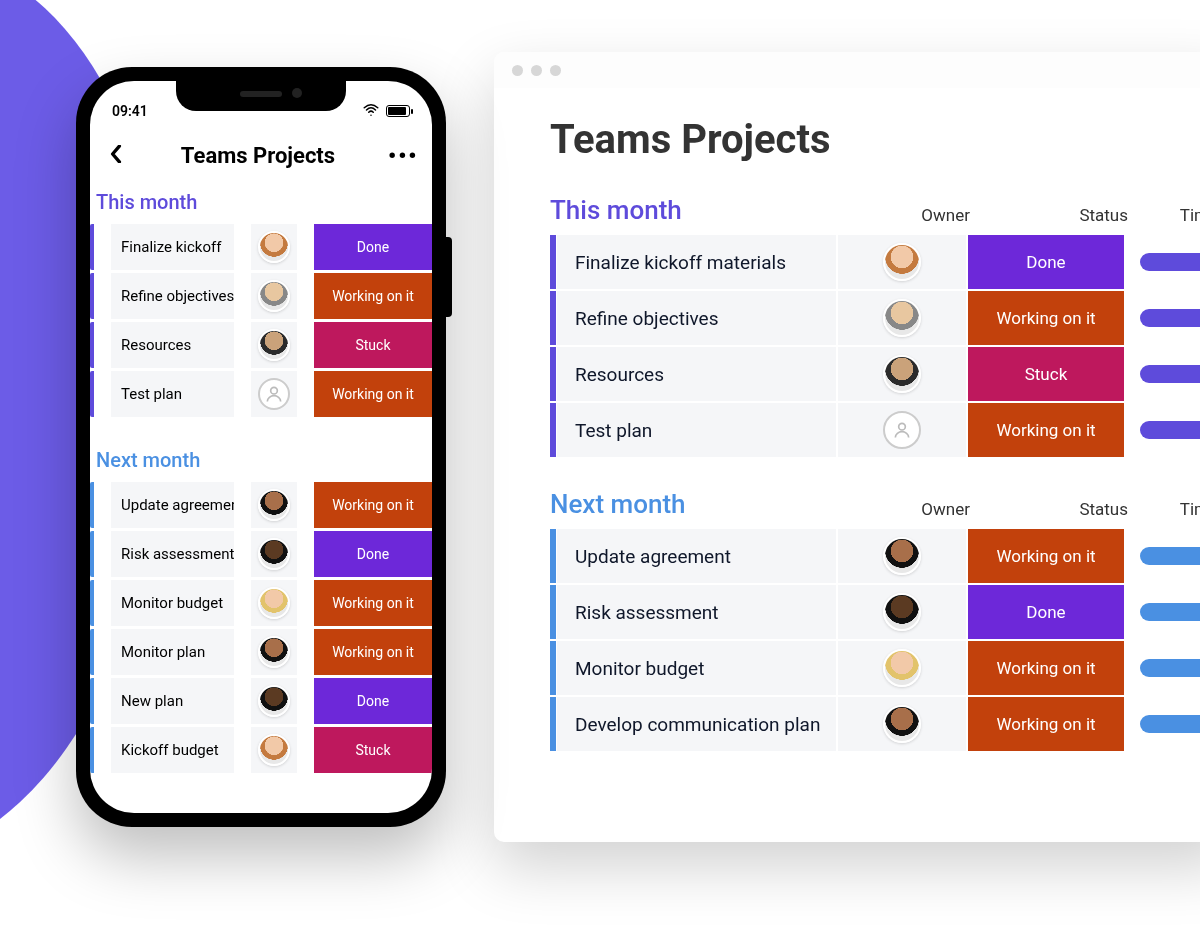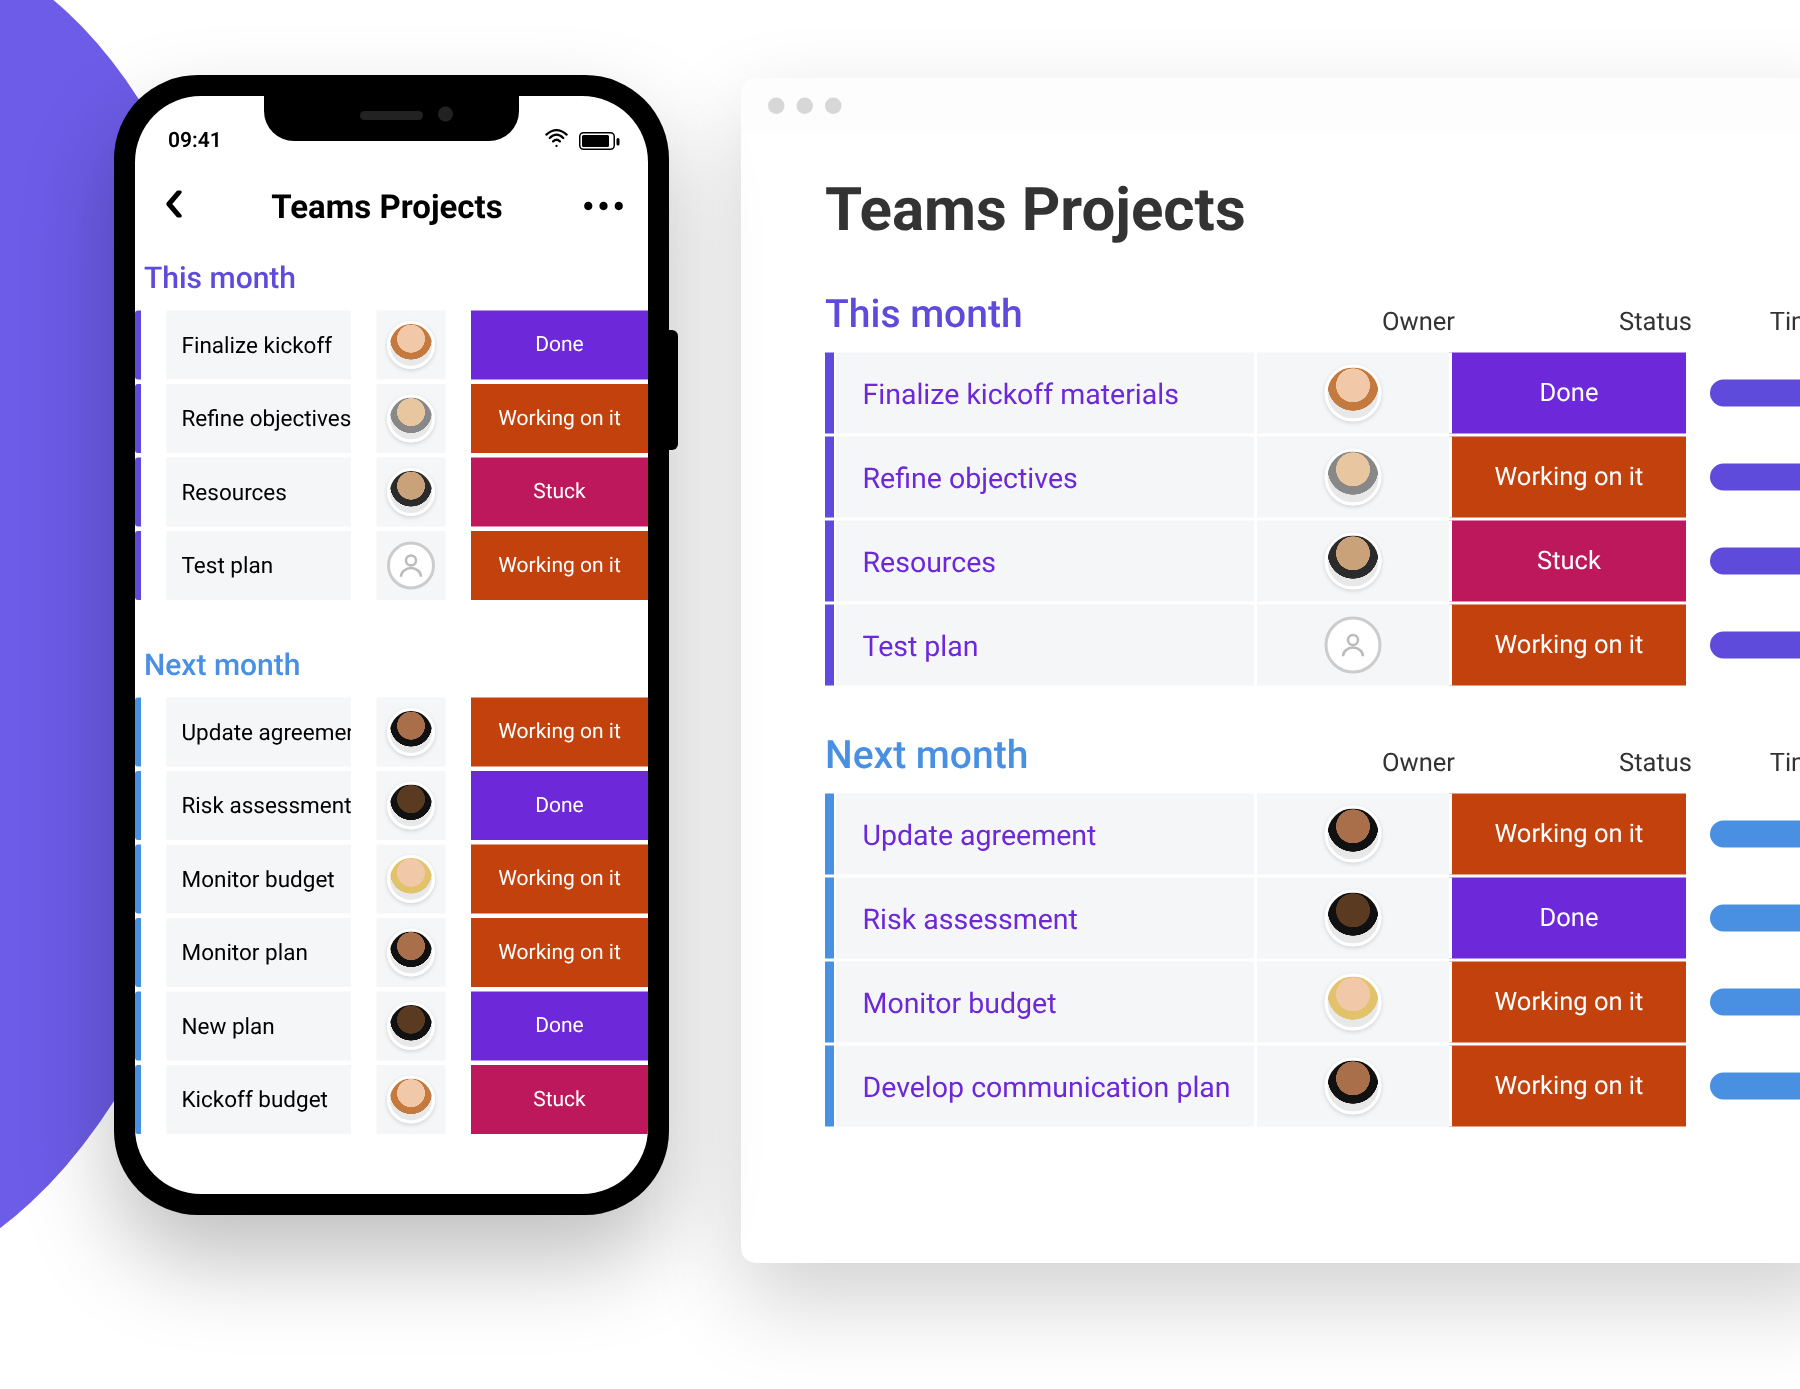--- a/index.html
+++ b/index.html
@@ -18,21 +18,21 @@
     height: 900px;
     background: #6C5CE7;
     border-radius: 50% 50% 60% 40%;
     top: -40px;
     left: -350px;
     z-index: 0;
   }
   
   .phone {
     position: absolute;
-    top: 50px;
+    top: 67px;
     left: 76px;
     width: 370px;
     height: 760px;
     background: #000;
     border-radius: 56px;
     padding: 14px;
     box-shadow: 0 30px 60px rgba(0,0,0,.25);
     z-index: 2;
   }
   .phone::after{
@@ -208,21 +208,21 @@
   .d-rows{margin-top:10px;}
   .d-row {
     display: grid;
     grid-template-columns: 6px 280px 130px 158px 16px 90px;
     gap:0;
     height: 54px;
     margin-bottom: 2px;
   }
   .d-row .bar{}
   .d-row .name{
-    background:#F5F6F8;display:flex;align-items:center;padding:0 18px;font-size:19px;color:#6d28d9;border-left:1px solid #fff;
+    background:#F5F6F8;display:flex;align-items:center;padding:0 18px;font-size:19px;color:#0f172a;border-left:1px solid #fff;
     overflow:hidden;white-space:nowrap;
   }
   .d-row .owner{
     background:#F5F6F8;display:flex;align-items:center;justify-content:center;border-left:2px solid #fff;
   }
   .d-row .owner .avatar{width:38px;height:38px;}
   .d-row .status{
     display:flex;align-items:center;justify-content:center;color:#fff;font-size:17px;border-left:2px solid #fff;
   }
   .d-row .gap{background:transparent;}

